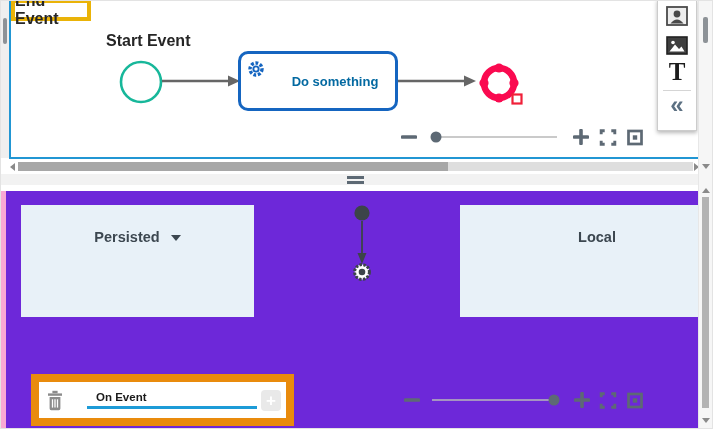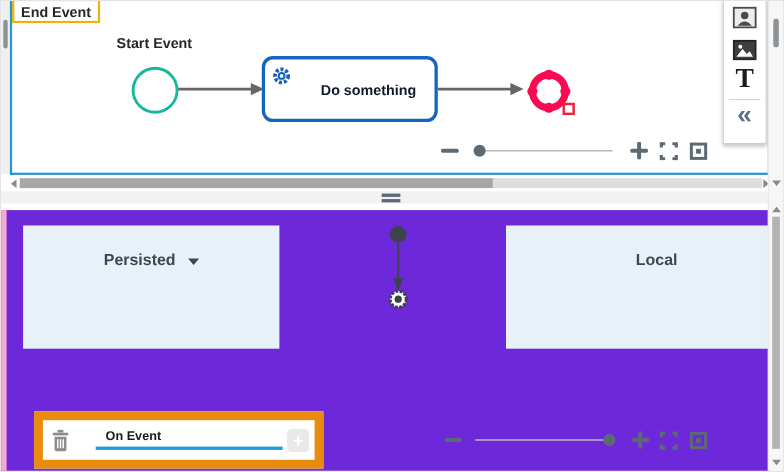--- a/index.html
+++ b/index.html
@@ -11,39 +11,39 @@
     border: 1px solid #e3e3e3;
   }
   
   .left-rail { position:absolute; left:0; top:0; width:8px; height:157px; background:#efefef; }
   .left-rail .grip { position:absolute; left:2px; top:17px; width:4px; height:26px; background:#8d9297; border-radius:2px; }
   
   .canvas {
     position:absolute; left:8px; top:-2px; width:691px; height:160px;
     background:#fff; border:2px solid #2196d3; border-top:none;
   }
-  .node-label { position:absolute; font-size:13px; font-weight:700; color:#262626; white-space:nowrap; }
+  .node-label { position:absolute; font-size:16px; font-weight:700; color:#262626; white-space:nowrap; }
   .start-label { left:95px; top:33px; }
   .end-label {
     left:448px; top:30px; width:80px; height:22px;
-    border:2px solid #eab308; background:#fff;
-    font-size:13px; font-weight:700; color:#262626;
+    border:4px solid #eab308; background:#fff;
+    font-size:16px; font-weight:700; color:#262626;
     display:flex; align-items:center; justify-content:center;
   }
   .start-node { position:absolute; left:106px; top:60px; }
   .arrow { position:absolute; }
   .arrow1 { left:150px; top:75px; }
   .arrow2 { left:386px; top:75px; }
   .task-node {
     position:absolute; left:227px; top:52px; width:160px; height:60px;
     border:3px solid #1565c0; border-radius:10px; background:#fff;
     display:flex; align-items:center; justify-content:center;
   }
   .task-node .gear { position:absolute; left:6px; top:6px; }
-  .task-node span { font-size:13px; font-weight:700; color:#0f172a; padding-left:34px; }
+  .task-node span { font-size:13px; font-weight:700; color:#0369a1; padding-left:34px; }
   .end-node { position:absolute; left:463px; top:58px; }
   
   .zoombar { position:absolute; height:22px; display:flex; align-items:center; }
   .zoombar-top { left:390px; top:127px; }
   .zoombar-bottom { left:398px; top:198px; }
   .zbtn { border:none; background:transparent; padding:0; display:flex; align-items:center; cursor:pointer; } .gap10{width:10px;} .gap12{width:12px;} .gap9{width:9px;} .gap14{width:14px;}
   
   .side-toolbar {
     position:absolute; left:646px; top:0; width:40px; height:132px;
     background:#fff; border:1px solid #ccc; border-top:none;

